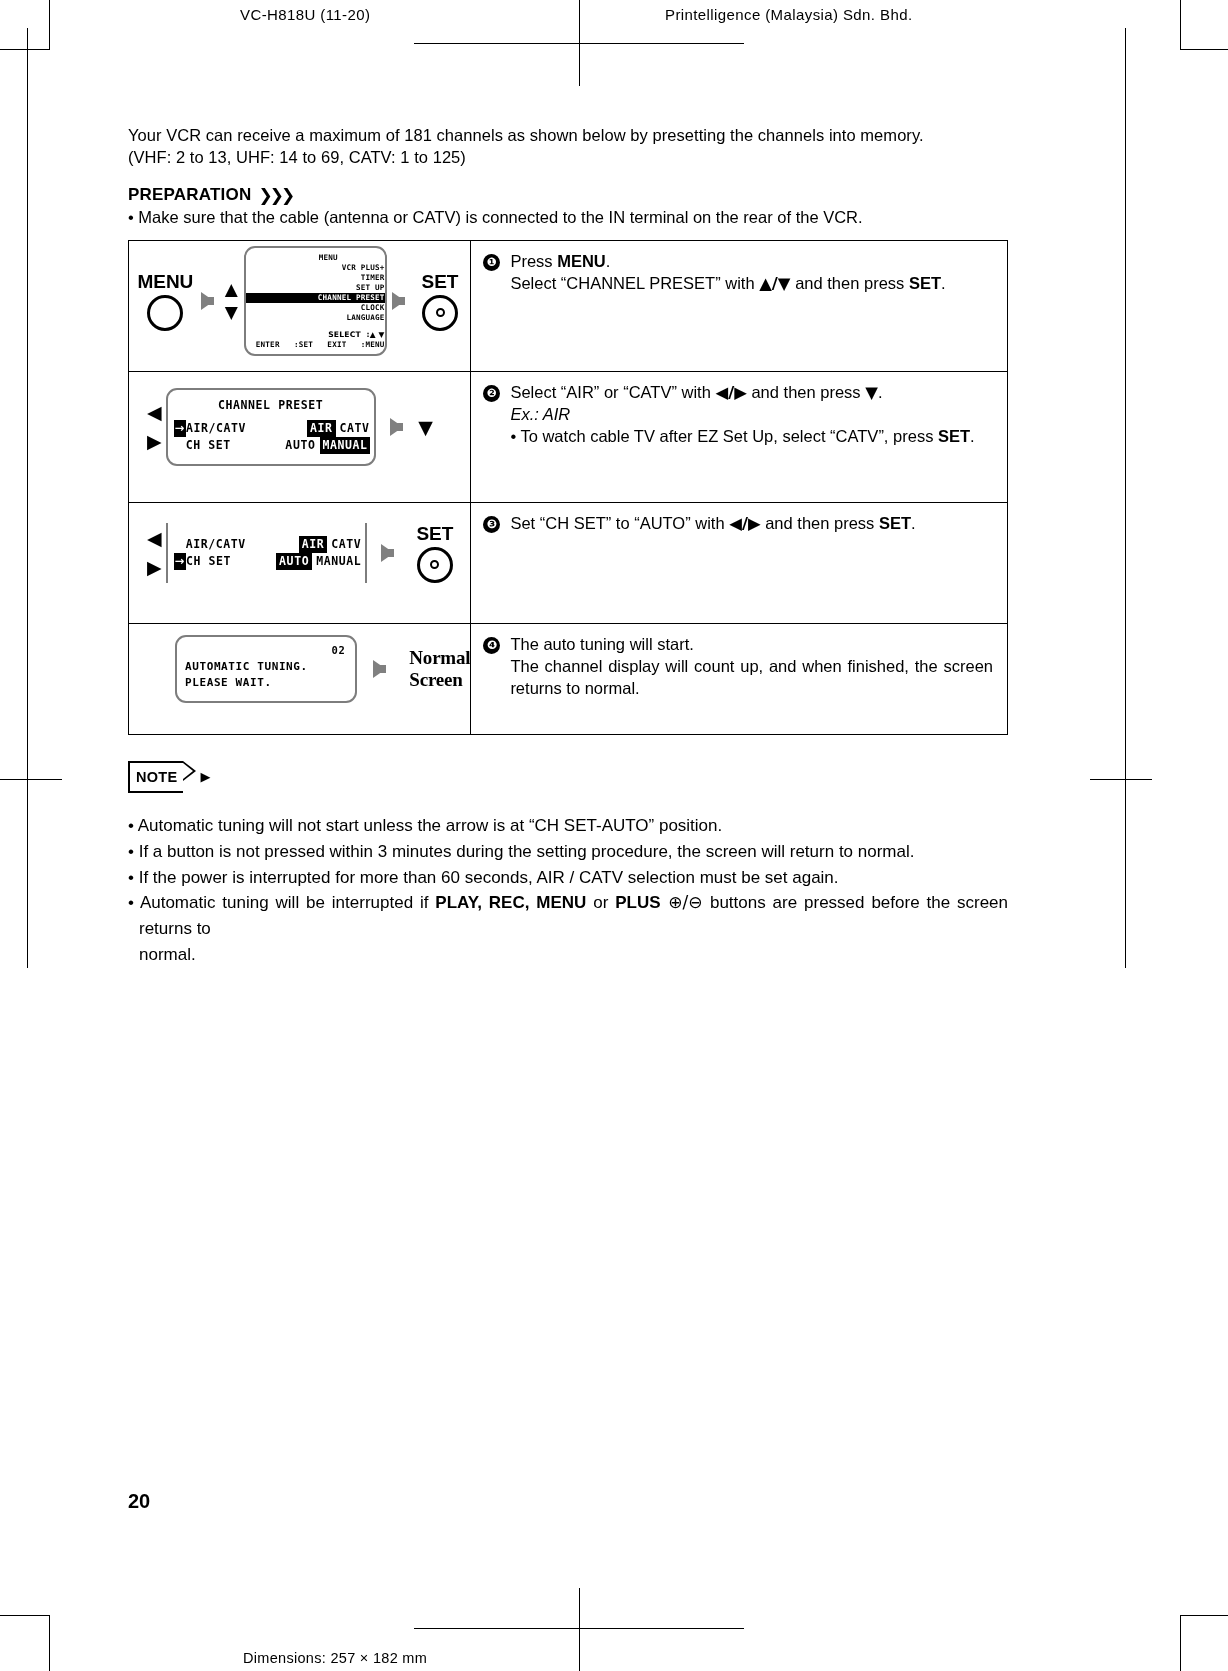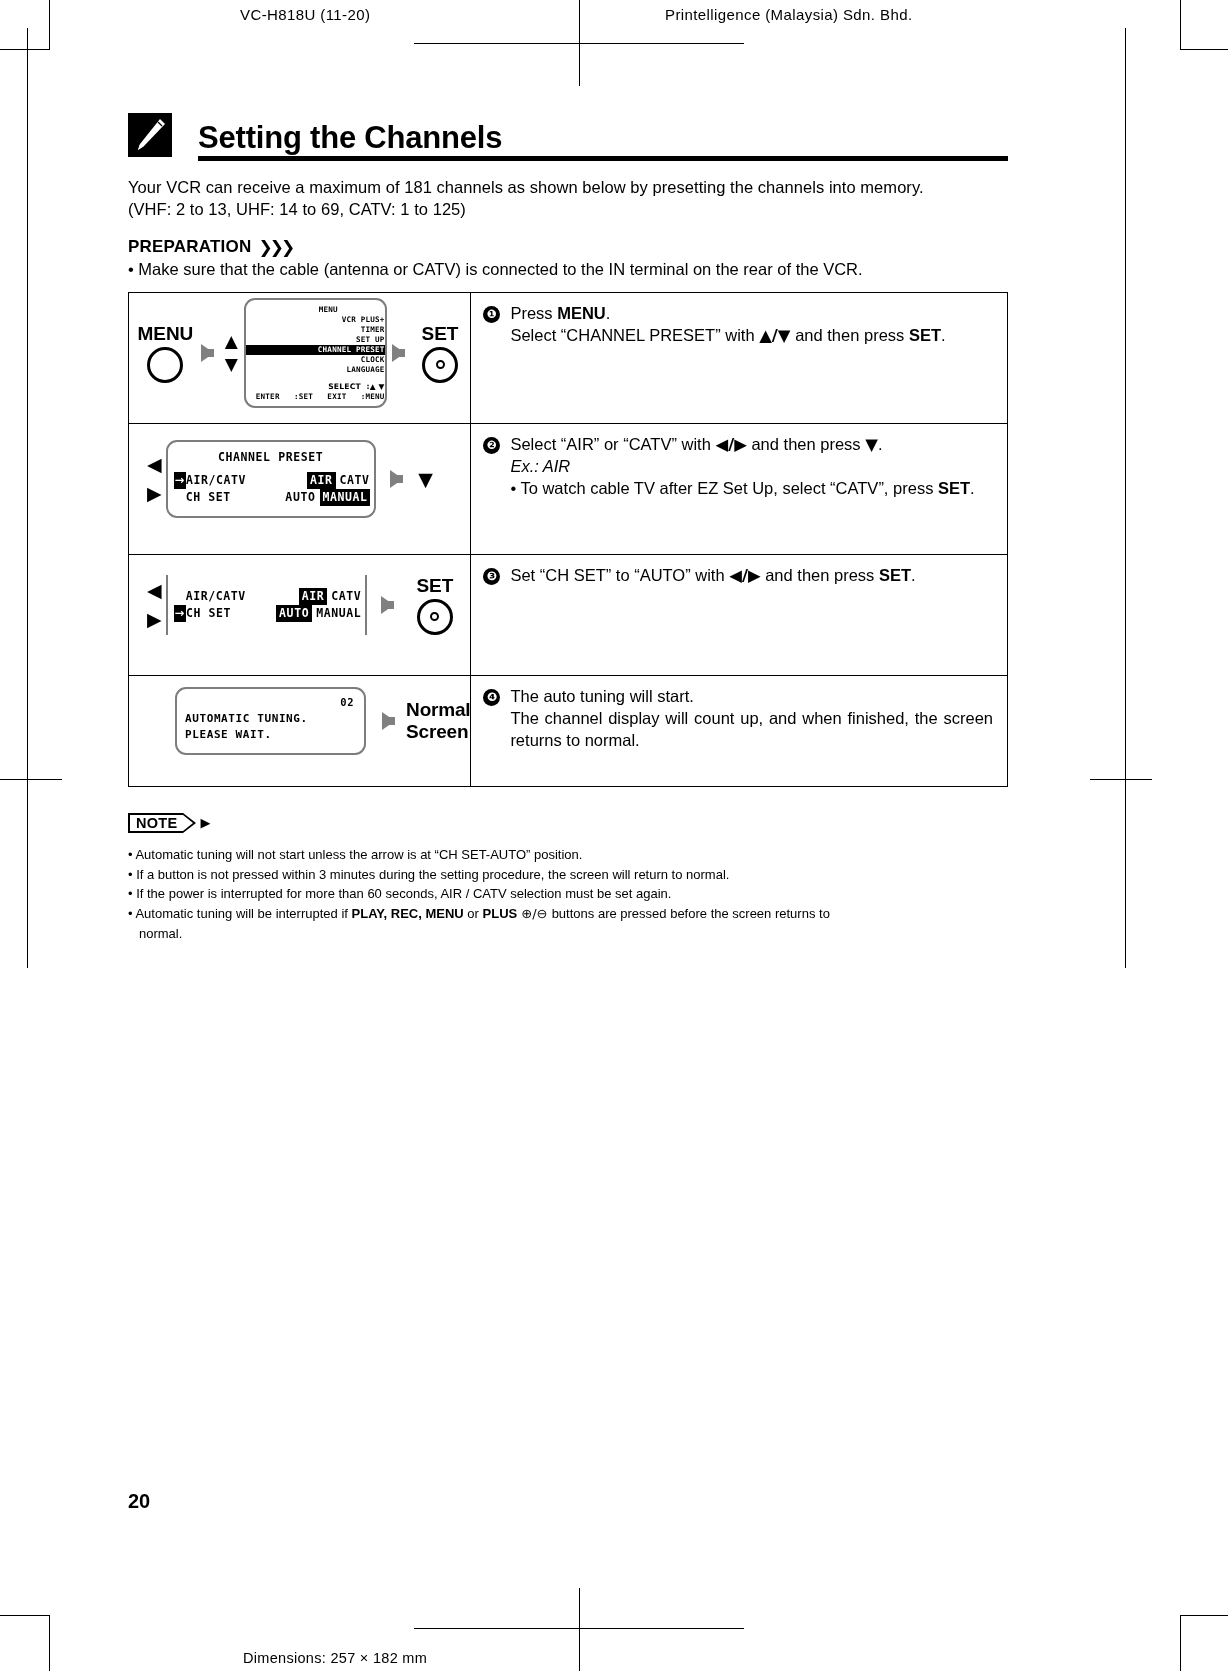--- a/index.html
+++ b/index.html
@@ -254,21 +254,21 @@
     font-weight: bold;
     line-height: 1.15;
     letter-spacing: -0.2px;
   }
 
   
   .note-wrap { margin-top: 26px; }
   .note-tag {
     display: inline-flex;
     align-items: stretch;
-    height: 20px;
+    height: 32px;
   }
   .note-tag .box {
     border: 2px solid #000;
     border-right: none;
     font-size: 14.5px;
     font-weight: bold;
     padding: 0 6px;
     line-height: 16px;
     letter-spacing: 0.3px;
     display: flex;
@@ -288,22 +288,22 @@
     width: 0; height: 0;
     border-top: 8px solid transparent;
     border-bottom: 8px solid transparent;
     border-left: 10px solid #fff;
   }
   .note-arrow {
     margin-left: 4px;
     font-size: 13px;
   }
   .note-list {
-    margin-top: 12px;
-    font-size: 13px;
+    margin-top: 20px;
+    font-size: 17px;
     line-height: 1.52;
   }
   .note-item {
     padding-left: 11px;
     text-indent: -11px;
     text-align: justify;
   }
   .note-item b { font-weight: bold; }
   .note-cont { text-indent: 0; padding-left: 11px; }
 
@@ -342,31 +342,20 @@
 <div class="reg-line-h" style="left:0px;   top:779px; width:62px;"></div>
 <div class="reg-line-h" style="left:1090px; top:779px; width:62px;"></div>
 
 <div class="page-header">
   <span class="hdr-left">VC-H818U (11-20)</span>
   <span class="hdr-right">Printelligence (Malaysia) Sdn. Bhd.</span>
 </div>
 
 <div class="content">
 
-  <div class="title-row">
-    <div class="title-badge">
-      <svg width="44" height="44" viewBox="0 0 44 44" aria-hidden="true">
-        <polygon points="32,6 37,11 16,33 10,37 12,31" fill="#ffffff"></polygon>
-        <polygon points="12,31 10,37 16,33" fill="#ffffff"></polygon>
-        <line x1="30" y1="9" x2="34" y2="13" stroke="#000000" stroke-width="1.2"></line>
-      </svg>
-    </div>
-    <div class="page-title">Setting the Channels</div>
-    <div class="title-rule"></div>
-  </div>
 
   <div class="intro">
     <div>Your VCR can receive a maximum of 181 channels as shown below by presetting the channels into memory.</div>
     <div>(VHF: 2 to 13, UHF: 14 to 69, CATV: 1 to 125)</div>
   </div>
 
   <div class="prep-head">
     <span>PREPARATION</span>
     <span class="prep-arrows sym">❯❯❯</span>
   </div>
@@ -530,21 +519,21 @@
           <div class="fig-cell" style="display:flex; align-items:center; height:90px; padding-left:46px;">
 
             <div class="osd osd-tuning">
               <div class="count-02">02</div>
               <div class="osd-row">AUTOMATIC TUNING.</div>
               <div class="osd-row">PLEASE WAIT.</div>
             </div>
 
             <div class="grey-arrow" style="margin-left:16px;"></div>
 
-            <div class="normal-screen" style="margin-left:6px;">
+            <div class="normal-screen" style="margin-left:18px;font-family:Liberation Serif, serif;">
               <div>Normal</div>
               <div>Screen</div>
             </div>
 
           </div>
         </td>
         <td>
           <div class="txt-cell" style="min-height:90px;">
             <div class="step-line">
               <div class="step-num sym">❹</div>

